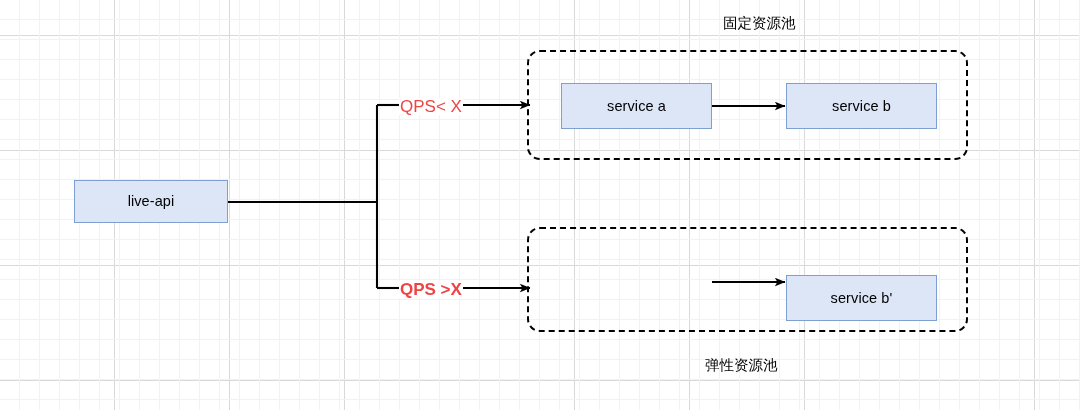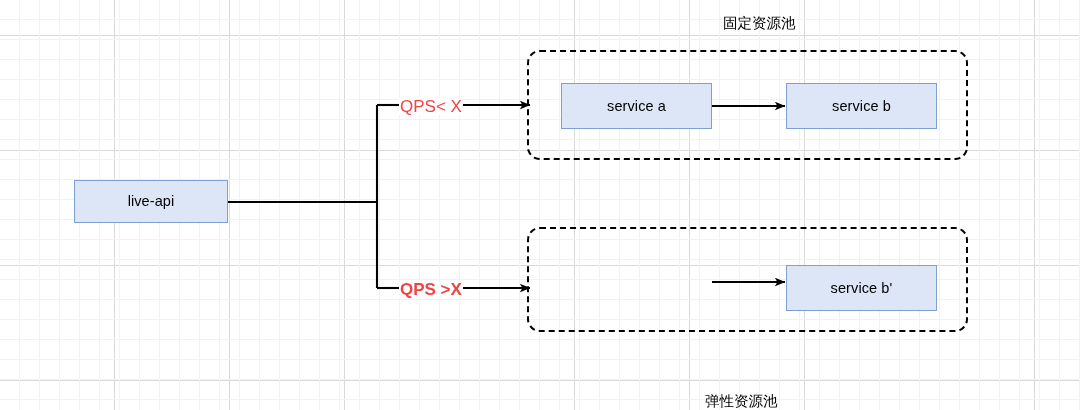--- a/index.html
+++ b/index.html
@@ -126,20 +126,20 @@
   </div>
   <div class="pool" style="left:527px; top:50px; width:441px; height:110px;"></div>
   <div class="node" style="left:786px; top:83px; width:151px; height:46px;">
     <span>service b</span>
   </div>
   <div class="node" style="left:561px; top:83px; width:151px; height:46px;">
     <span>service a</span>
   </div>
 
   <div class="pool" style="left:527px; top:227px; width:441px; height:105px;"></div>
-  <div class="node" style="left:786px; top:265px; width:151px; height:46px;text-align:center;">
+  <div class="node" style="left:786px; top:275px; width:151px; height:46px;text-align:center;">
     <span>service b'</span>
   </div>
-  <div class="pool-title" style="left:705px; top:358px;margin-top:36px;">
+  <div class="pool-title" style="left:705px; top:358px;">
     <span>弹性资源池</span>
   </div>
 
 </div>
 
 </body></html>

